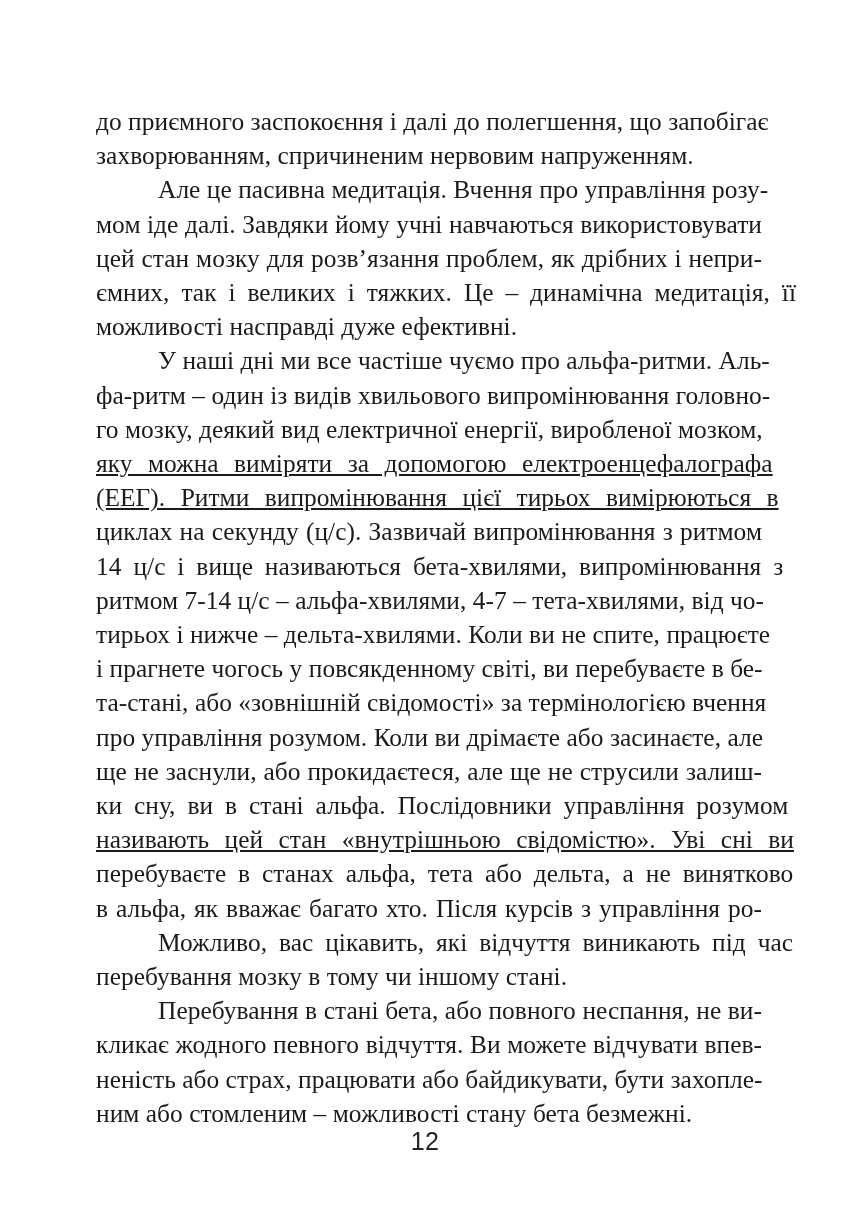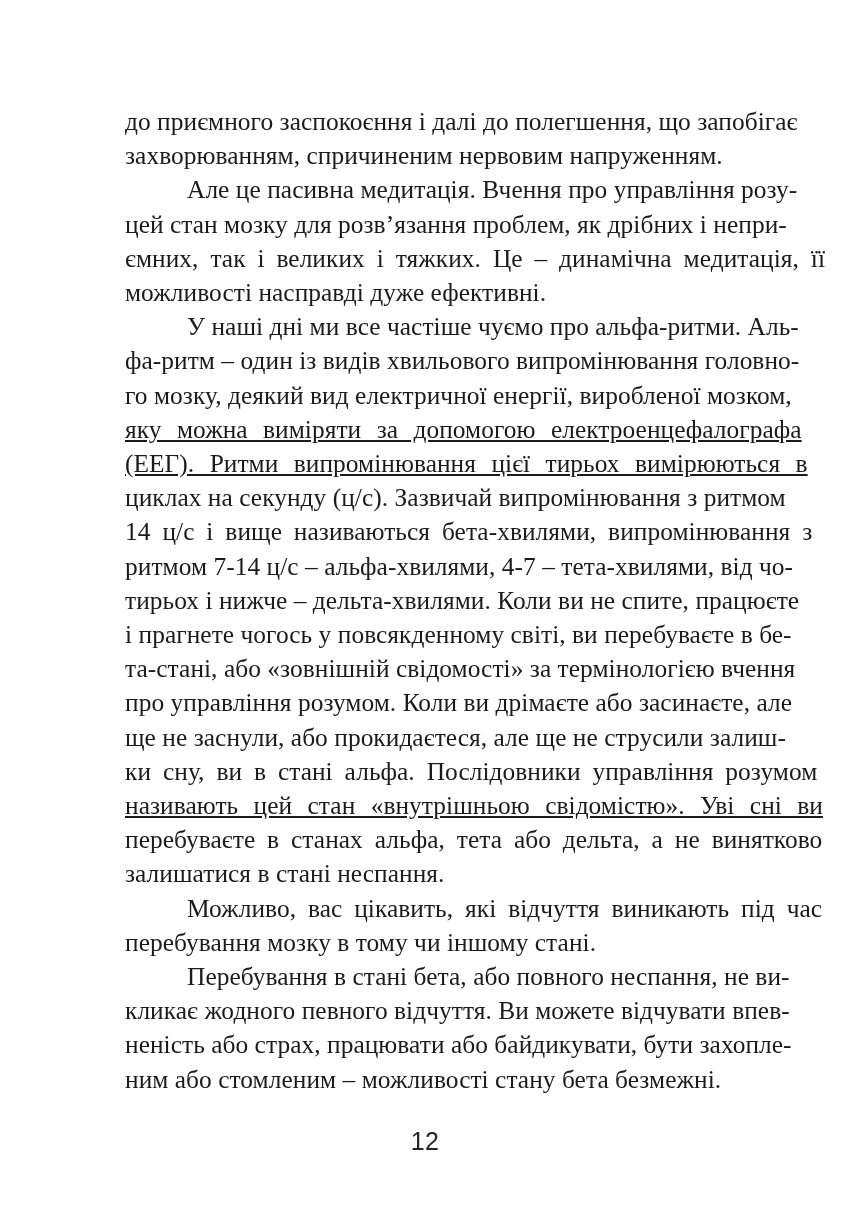--- a/index.html
+++ b/index.html
@@ -41,21 +41,20 @@
     letter-spacing: 0.05px;
     word-spacing: 0px;
   }
 
   
   .line {
     display: block;
     text-align: justify;
     text-align-last: justify;
     white-space: pre;
-    margin-left: 29px;
   }
   .line.last {
     text-align-last: left;
   }
   .line.indent {
     text-indent: 62px;
   }
 
   
   .line.loose {
@@ -86,20 +85,21 @@
 
   <div id="text-block">
 
     <p class="para">
       <span class="line">до приємного заспокоєння і далі до полегшення, що запобігає</span>
       <span class="line last">захворюванням, спричиненим нервовим напруженням.</span>
     </p>
 
     <p class="para">
       <span class="line indent">Але це пасивна медитація. Вчення про управління розу-</span>
+      <span class="line">мом іде далі. Завдяки йому учні навчаються використовувати</span>
       <span class="line">цей стан мозку для розв’язання проблем, як дрібних і непри-</span>
       <span class="line loose">ємних, так і великих і тяжких. Це – динамічна медитація, її</span>
       <span class="line last">можливості насправді дуже ефективні.</span>
     </p>
 
     <p class="para">
       <span class="line indent">У наші дні ми все частіше чуємо про альфа-ритми. Аль-</span>
       <span class="line">фа-ритм – один із видів хвильового випромінювання головно-</span>
       <span class="line">го мозку, деякий вид електричної енергії, виробленої мозком,</span>
       <span class="line looser">яку можна виміряти за допомогою електроенцефалографа</span>
@@ -108,21 +108,21 @@
       <span class="line loose">14 ц/с і вище називаються бета-хвилями, випромінювання з</span>
       <span class="line">ритмом 7-14 ц/с – альфа-хвилями, 4-7 – тета-хвилями, від чо-</span>
       <span class="line">тирьох і нижче – дельта-хвилями. Коли ви не спите, працюєте</span>
       <span class="line">і прагнете чогось у повсякденному світі, ви перебуваєте в бе-</span>
       <span class="line">та-стані, або «зовнішній свідомості» за термінологією вчення</span>
       <span class="line">про управління розумом. Коли ви дрімаєте або засинаєте, але</span>
       <span class="line">ще не заснули, або прокидаєтеся, але ще не струсили залиш-</span>
       <span class="line loose">ки сну, ви в стані альфа. Послідовники управління розумом</span>
       <span class="line looser">називають цей стан «внутрішньою свідомістю». Уві сні ви</span>
       <span class="line loose">перебуваєте в станах альфа, тета або дельта, а не винятково</span>
-      <span class="line last">залишатися в стані неспання.</span>
+      <span class="line">в альфа, як вважає багато хто. Після курсів з управління ро-</span>
     </p>
 
     <p class="para">
       <span class="line indent loose">Можливо, вас цікавить, які відчуття виникають під час</span>
       <span class="line last">перебування мозку в тому чи іншому стані.</span>
     </p>
 
     <p class="para">
       <span class="line indent">Перебування в стані бета, або повного неспання, не ви-</span>
       <span class="line">кликає жодного певного відчуття. Ви можете відчувати впев-</span>

